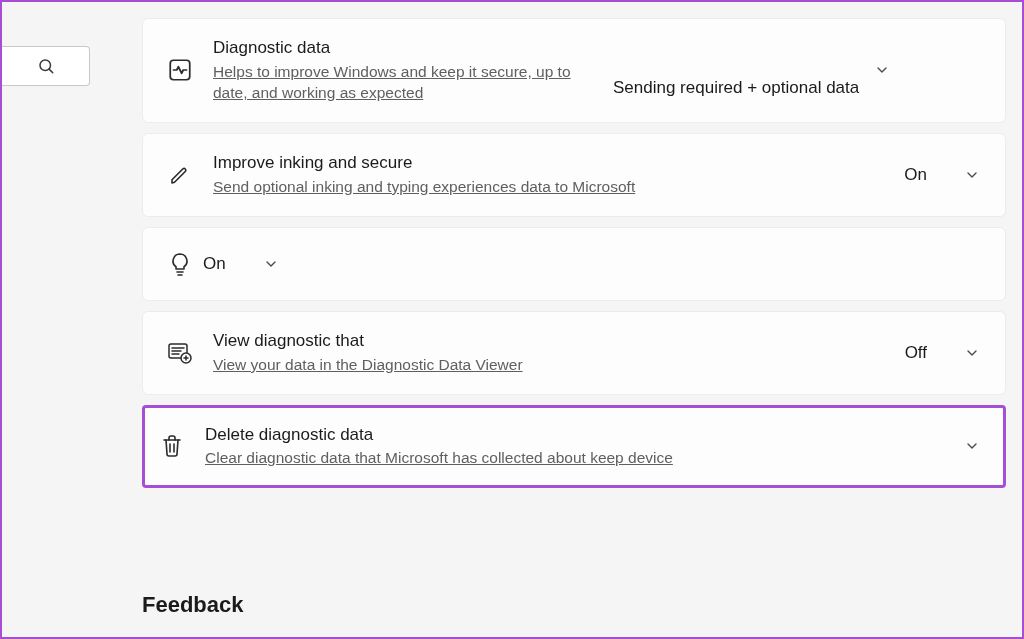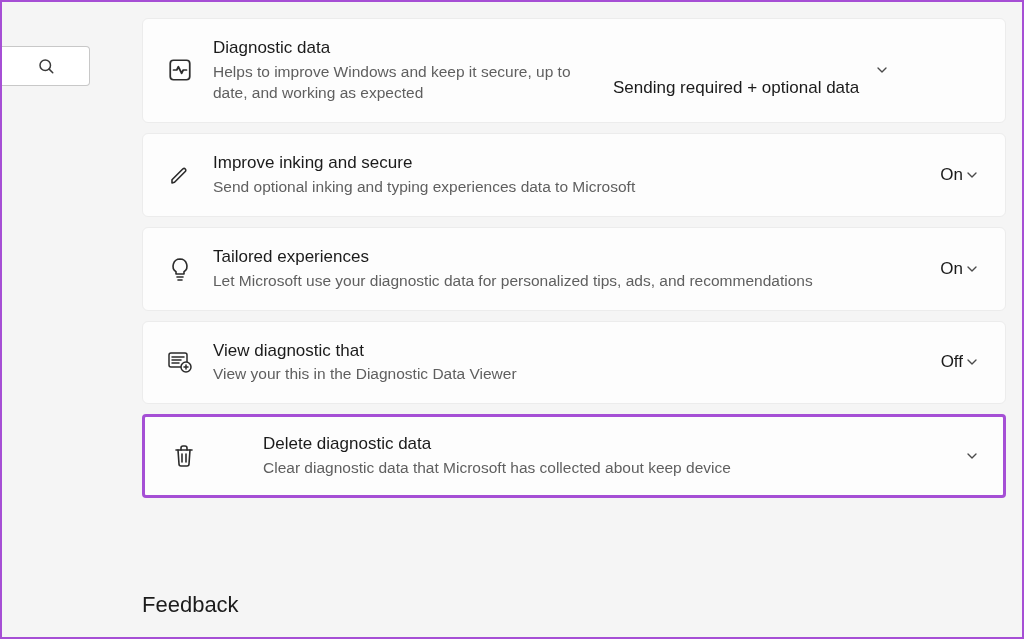--- a/index.html
+++ b/index.html
@@ -45,22 +45,21 @@
     border: 1px solid #ececec;
     border-radius: 6px;
     padding: 18px 24px 18px 14px;
     display: flex;
     align-items: center;
     min-height: 74px;
   }
   .setting-card.highlighted {
     border: 3px solid #a54fd5;
     border-radius: 4px;
-    padding: 16px 22px 16px 16px;
-    gap: 46px;
+    padding: 16px 22px 16px 4px;
   }
   .card-icon {
     width: 46px;
     display: flex;
     align-items: center;
     justify-content: center;
     flex-shrink: 0;
   }
   .card-text {
     flex: 1;
@@ -72,40 +71,41 @@
     font-weight: 400;
     color: #1b1b1b;
     line-height: 1.35;
   }
   .card-desc {
     font-size: 15.5px;
     font-weight: 400;
     color: #5f5f5f;
     line-height: 1.35;
     margin-top: 2px;
+    text-decoration: underline;
   }
   .card-status {
     font-size: 17px;
     color: #1b1b1b;
-    margin-right: 0;
+    margin-right: 36px;
     white-space: nowrap;
   }
   .chevron {
     width: 18px;
     display: flex;
     align-items: center;
     justify-content: center;
     flex-shrink: 0;
   }
   .section-heading {
     position: absolute;
     left: 140px;
     top: 590px;
     font-size: 22px;
-    font-weight: 400;
+    font-weight: 700;
     color: #1b1b1b;
   }
   
   .diag-card .card-text { max-width: 400px; }
   .diag-card .card-status { margin-right: 14px; margin-top: 36px; }
 
   svg { display: block; }
 </style>
 </head>
 <body>
@@ -160,24 +160,20 @@
   </div>
 
   <div class="setting-card">
     <div class="card-icon">
       <svg width="24" height="26" viewBox="0 0 24 26" fill="none" stroke="#2b2b2b" stroke-width="1.6" stroke-linecap="round" stroke-linejoin="round">
         <path d="M9 21h6"></path>
         <path d="M10 24h4"></path>
         <path d="M12 3a7 7 0 0 0-4 12.7V18h8v-2.3A7 7 0 0 0 12 3z"></path>
       </svg>
     </div>
-    <div class="card-text">
-      <div class="card-title">Tailored experiences</div>
-      <div class="card-desc">Let Microsoft use your diagnostic data for personalized tips, ads, and recommendations</div>
-    </div>
     <div class="card-status">On</div>
     <div class="chevron">
       <svg width="16" height="16" viewBox="0 0 24 24" fill="none" stroke="#4a4a4a" stroke-width="2" stroke-linecap="round" stroke-linejoin="round">
         <polyline points="6 9 12 15 18 9"></polyline>
       </svg>
     </div>
   </div>
 
   <div class="setting-card">
     <div class="card-icon">
@@ -186,21 +182,21 @@
         <line x1="5" y1="7" x2="17" y2="7"></line>
         <line x1="5" y1="10" x2="14" y2="10"></line>
         <line x1="5" y1="13" x2="12" y2="13"></line>
         <circle cx="19" cy="17" r="5" fill="#fdfdfd"></circle>
         <line x1="19" y1="15" x2="19" y2="19"></line>
         <line x1="17" y1="17" x2="21" y2="17"></line>
       </svg>
     </div>
     <div class="card-text">
       <div class="card-title">View diagnostic that</div>
-      <div class="card-desc">View your this in the Diagnostic Data Viewer</div>
+      <div class="card-desc">View your data in the Diagnostic Data Viewer</div>
     </div>
     <div class="card-status">Off</div>
     <div class="chevron">
       <svg width="16" height="16" viewBox="0 0 24 24" fill="none" stroke="#4a4a4a" stroke-width="2" stroke-linecap="round" stroke-linejoin="round">
         <polyline points="6 9 12 15 18 9"></polyline>
       </svg>
     </div>
   </div>
 
   <div class="setting-card highlighted">

